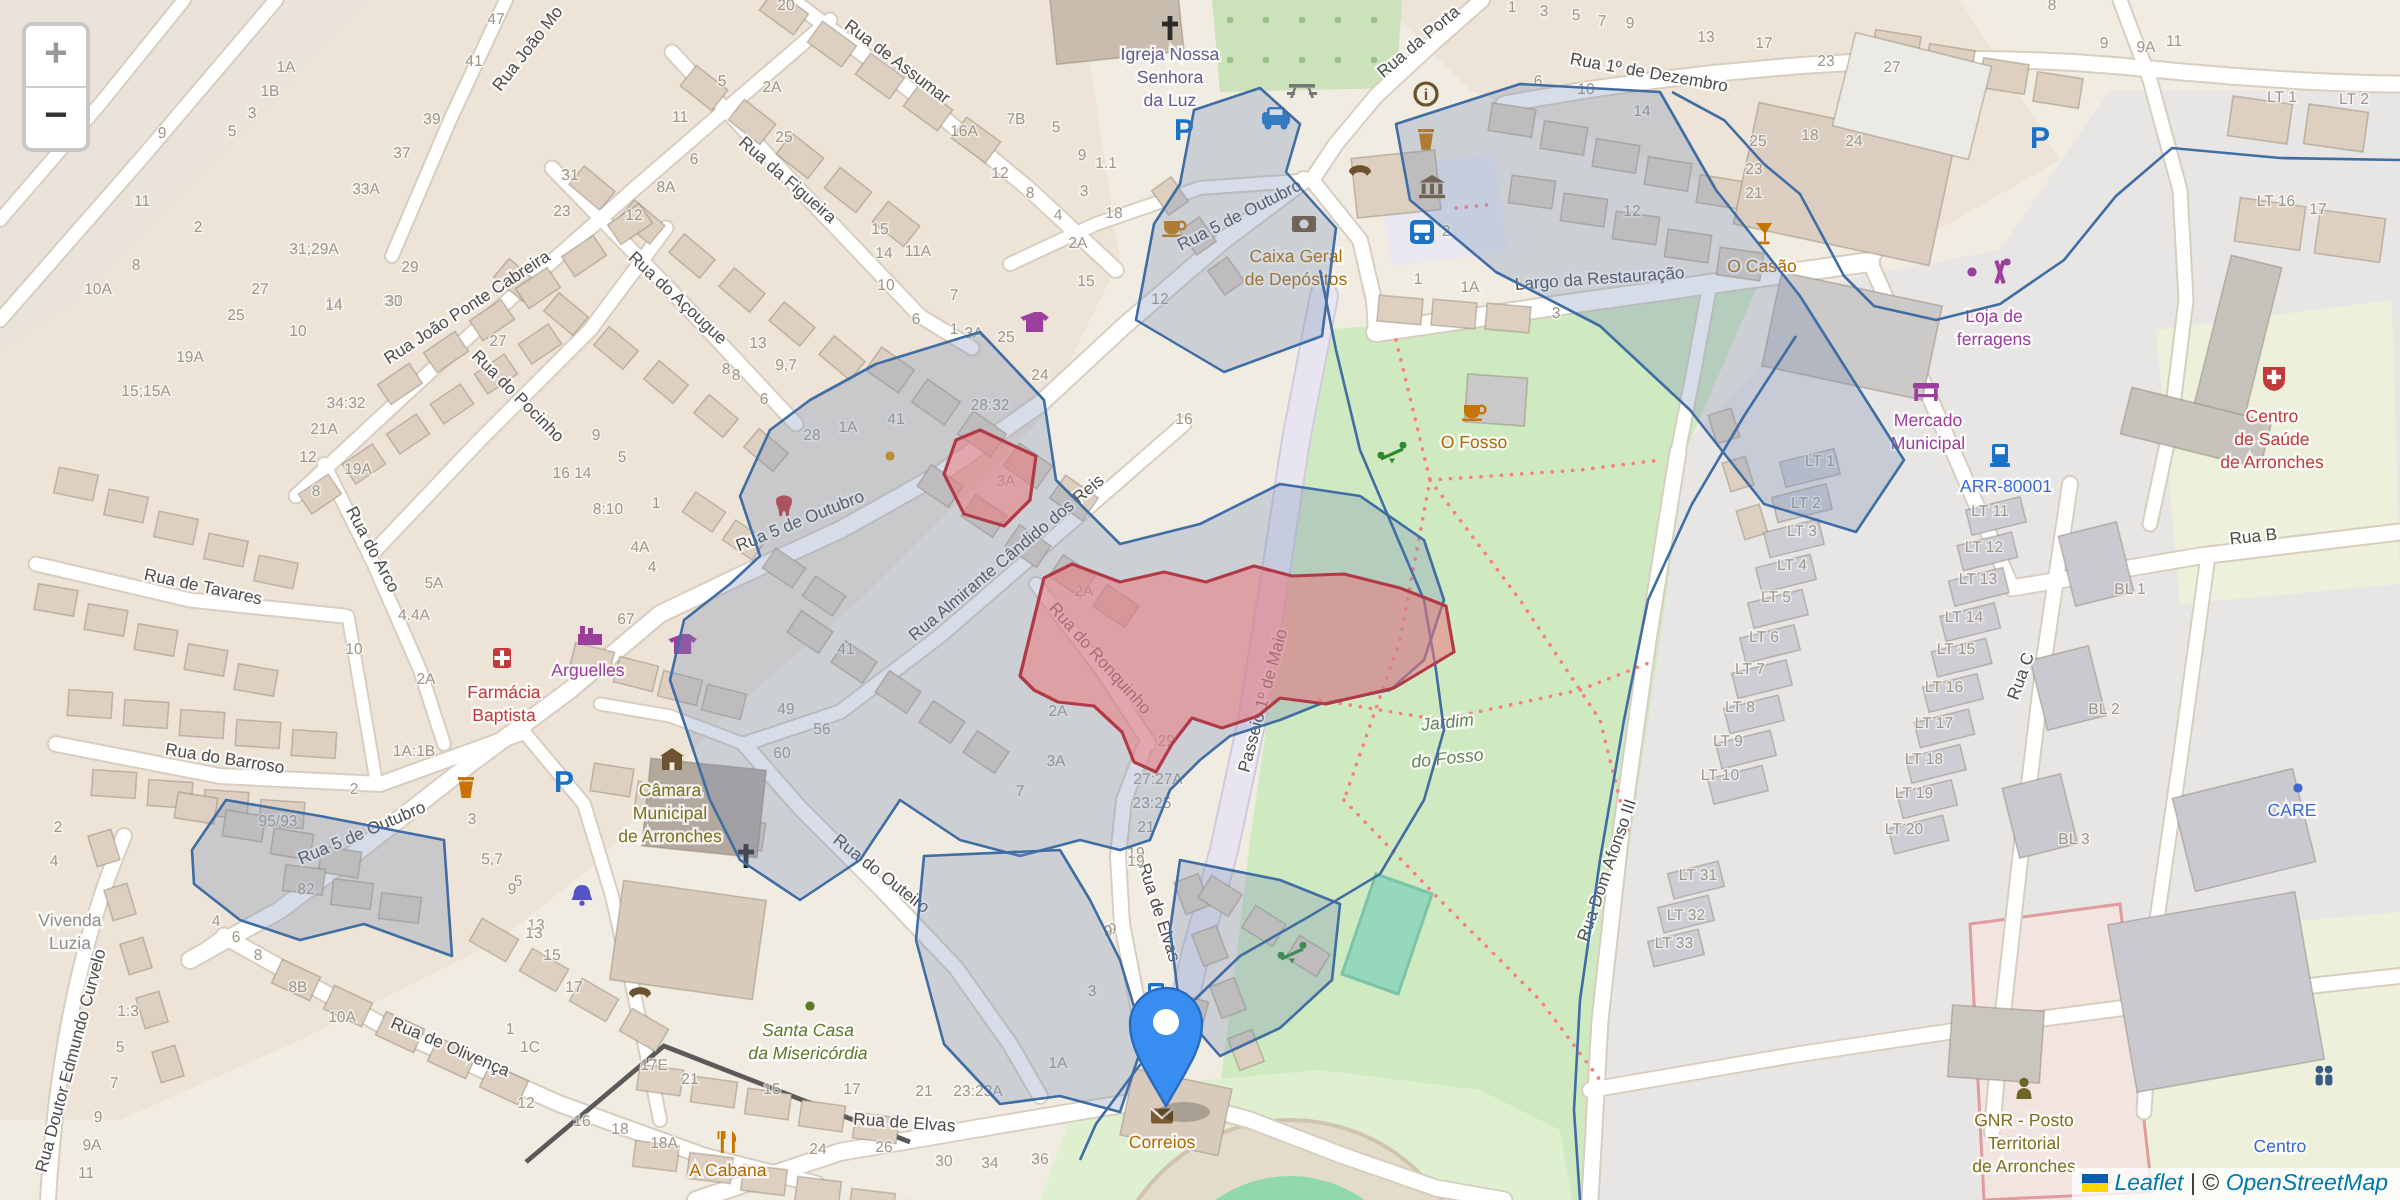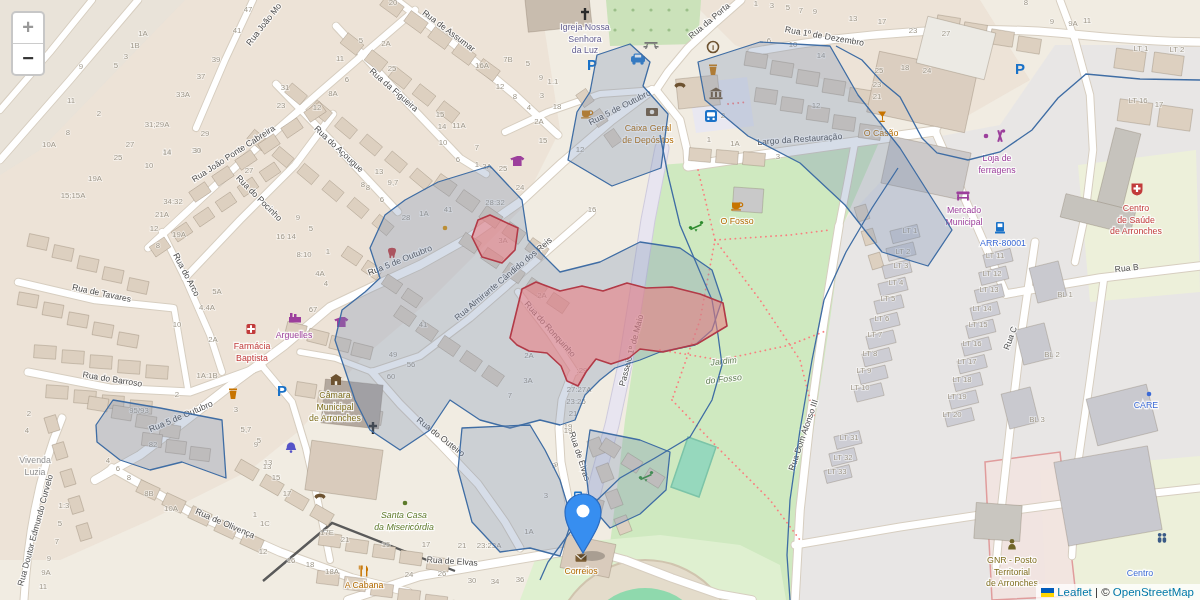--- a/index.html
+++ b/index.html
@@ -3,21 +3,21 @@
 <meta charset="utf-8">
 <style>
   html,body{margin:0;padding:0;background:#ddd;font-family:"Liberation Sans",sans-serif;}
   #stage{position:relative;width:1200px;height:600px;overflow:hidden;background:#f1ece2;}
   #map{position:absolute;inset:0;}
   .zoomctl{position:absolute;left:11px;top:11px;width:30px;border:2px solid rgba(0,0,0,.22);border-radius:5px;background:#fff;z-index:20;}
   .zoomctl a{display:block;width:30px;height:30px;line-height:29px;text-align:center;font-size:20px;font-weight:bold;cursor:pointer;text-decoration:none;}
   .zin{color:#999;border-bottom:1px solid #ccc;}
   .zout{color:#333;}
   .attribution{position:absolute;right:0;bottom:0;background:rgba(255,255,255,.78);padding:2px 6px 2px 5px;font-size:11.5px;color:#333;z-index:20;white-space:nowrap;}
-  .attribution a{color:#0078A8;text-decoration:none;cursor:pointer;}
+  .attribution a{color:#0078A8;text-decoration:none;cursor:pointer;font-style:italic;}
   .flag{display:inline-block;width:13px;height:9px;margin-right:3px;vertical-align:-1px;background:linear-gradient(#005BBB 50%,#FFD500 50%);}
   text{font-family:"Liberation Sans",sans-serif;}
   .st{font-size:8.6px;fill:#4e4e4e;text-anchor:middle;paint-order:stroke;stroke:#fff;stroke-width:2.2px;stroke-opacity:.75;}
   .hn{font-size:7.8px;fill:#9f988a;text-anchor:middle;paint-order:stroke;stroke:#fff;stroke-width:1.6px;stroke-opacity:.55;}
   .poi{font-size:8.8px;text-anchor:middle;paint-order:stroke;stroke:#fff;stroke-width:2.4px;stroke-opacity:.78;}
 </style>
 </head>
 <body>
 
 <div id="stage">

